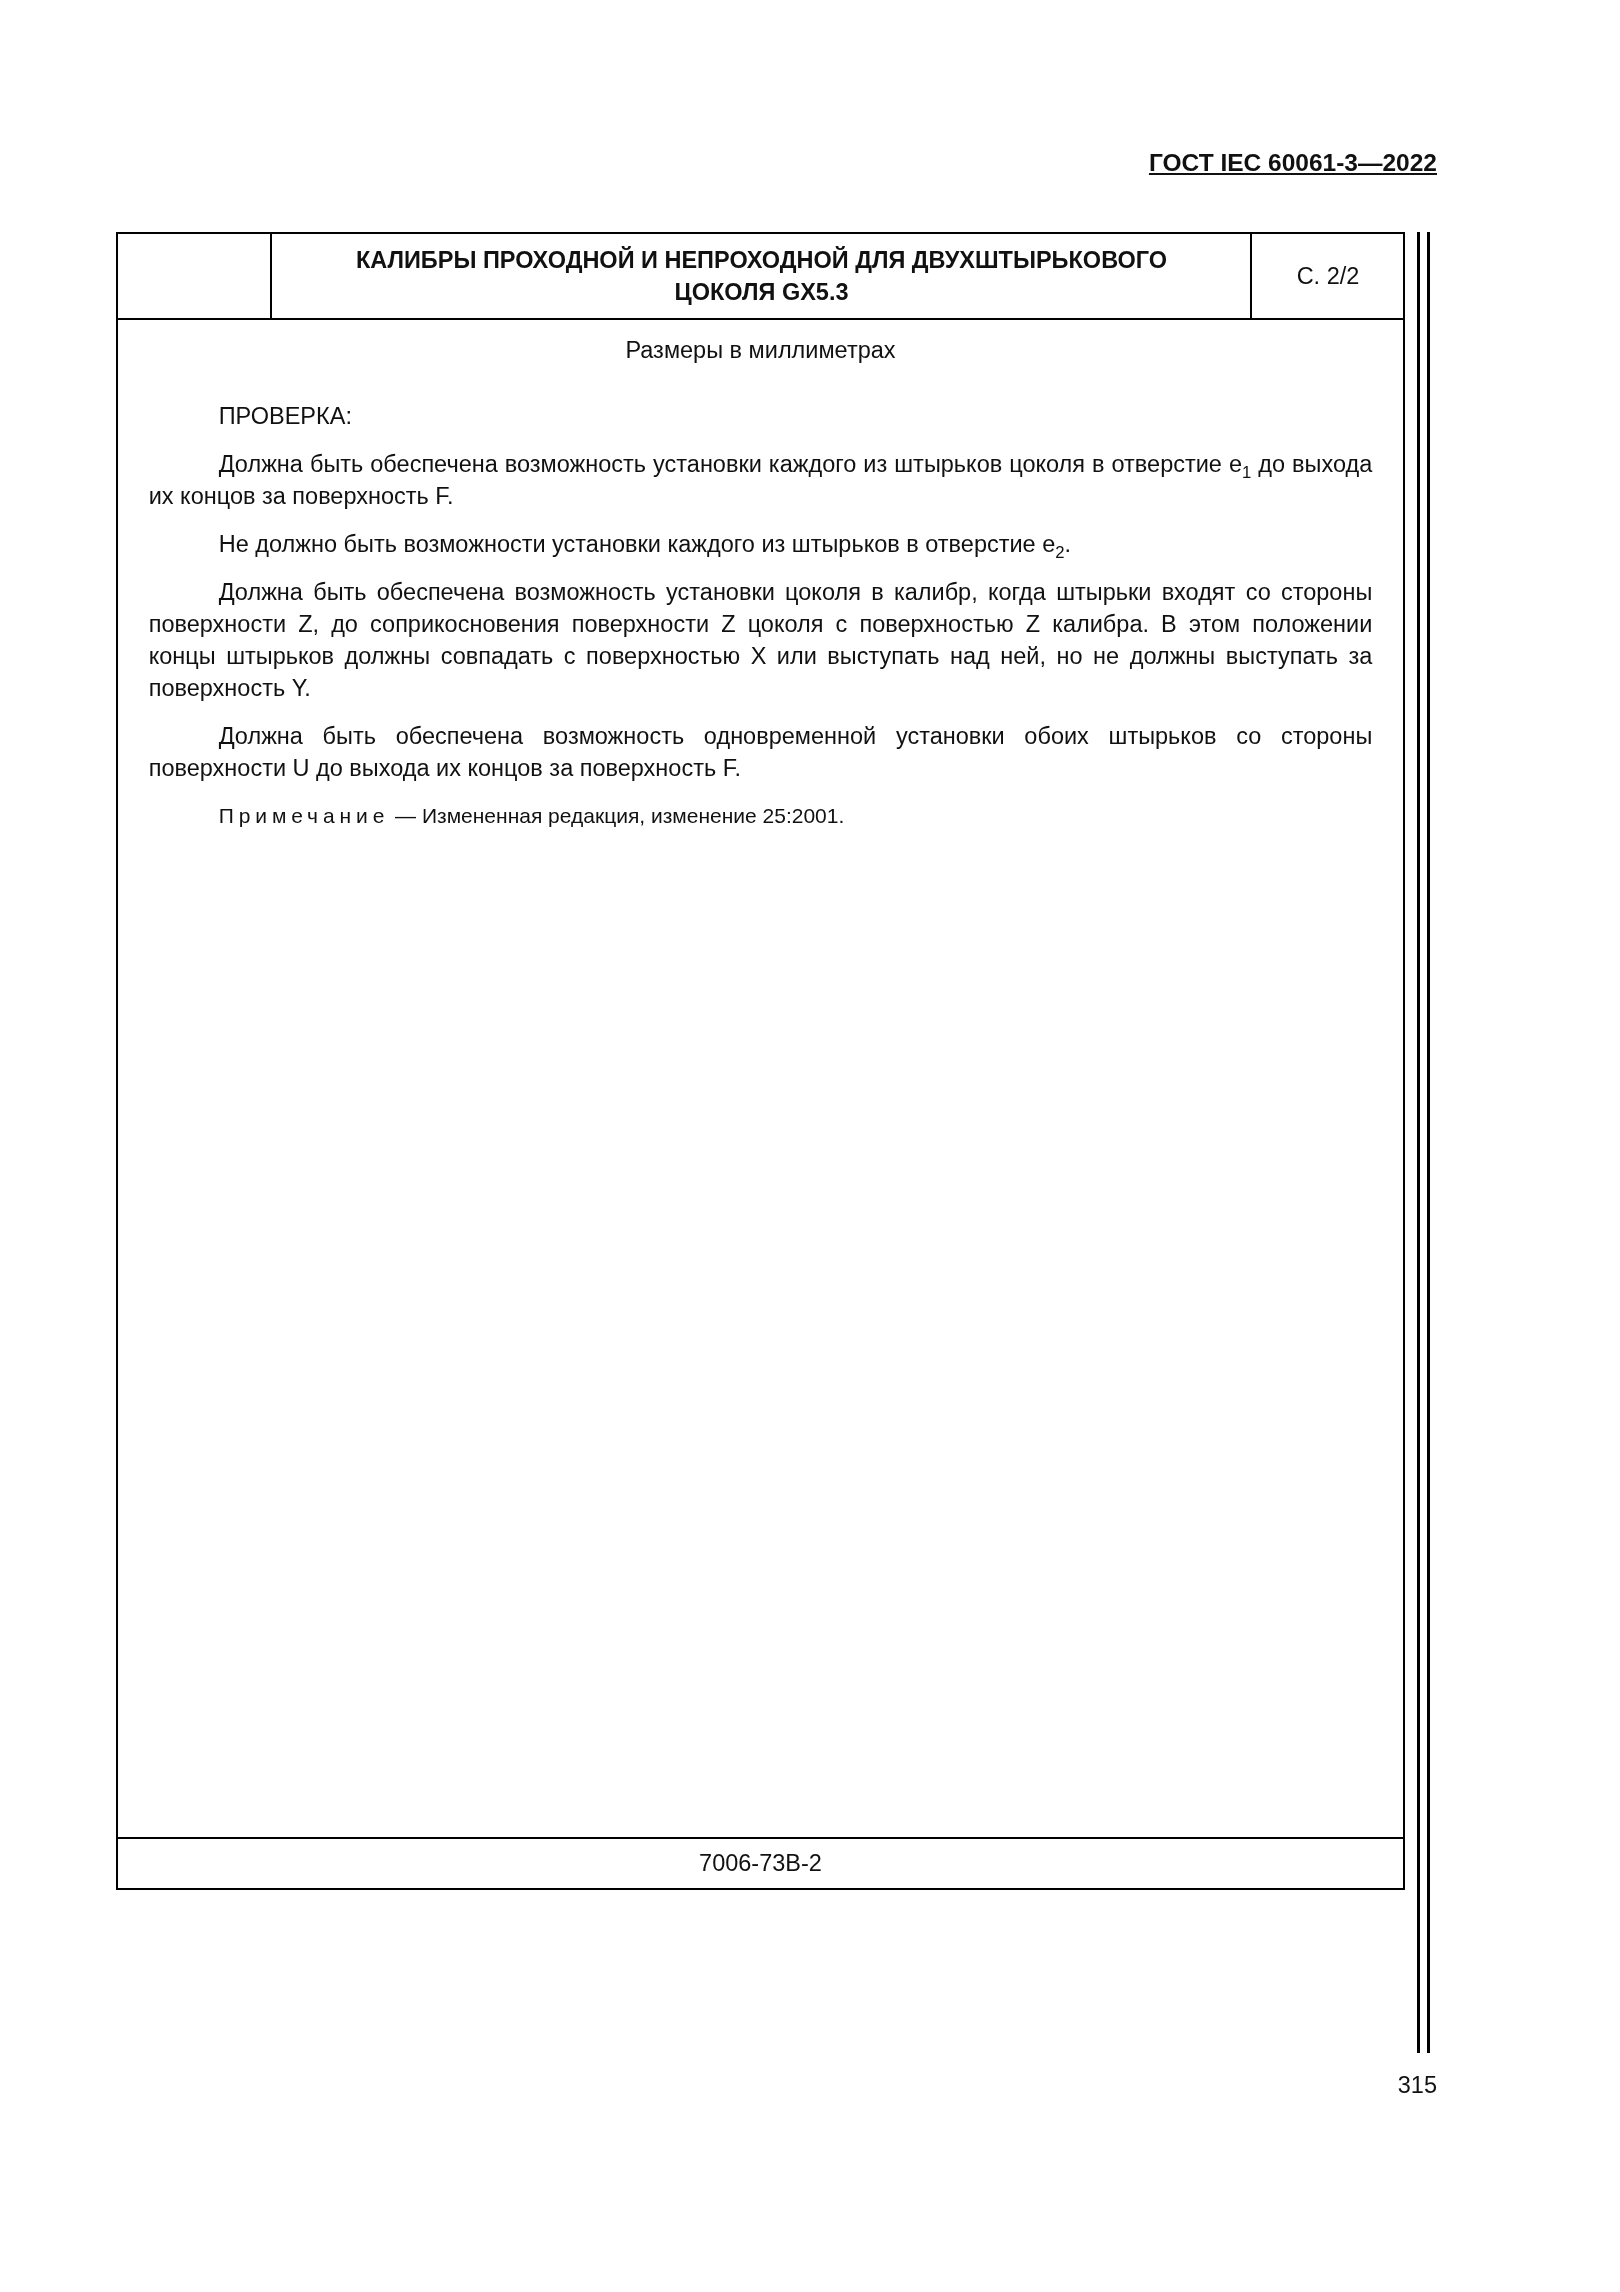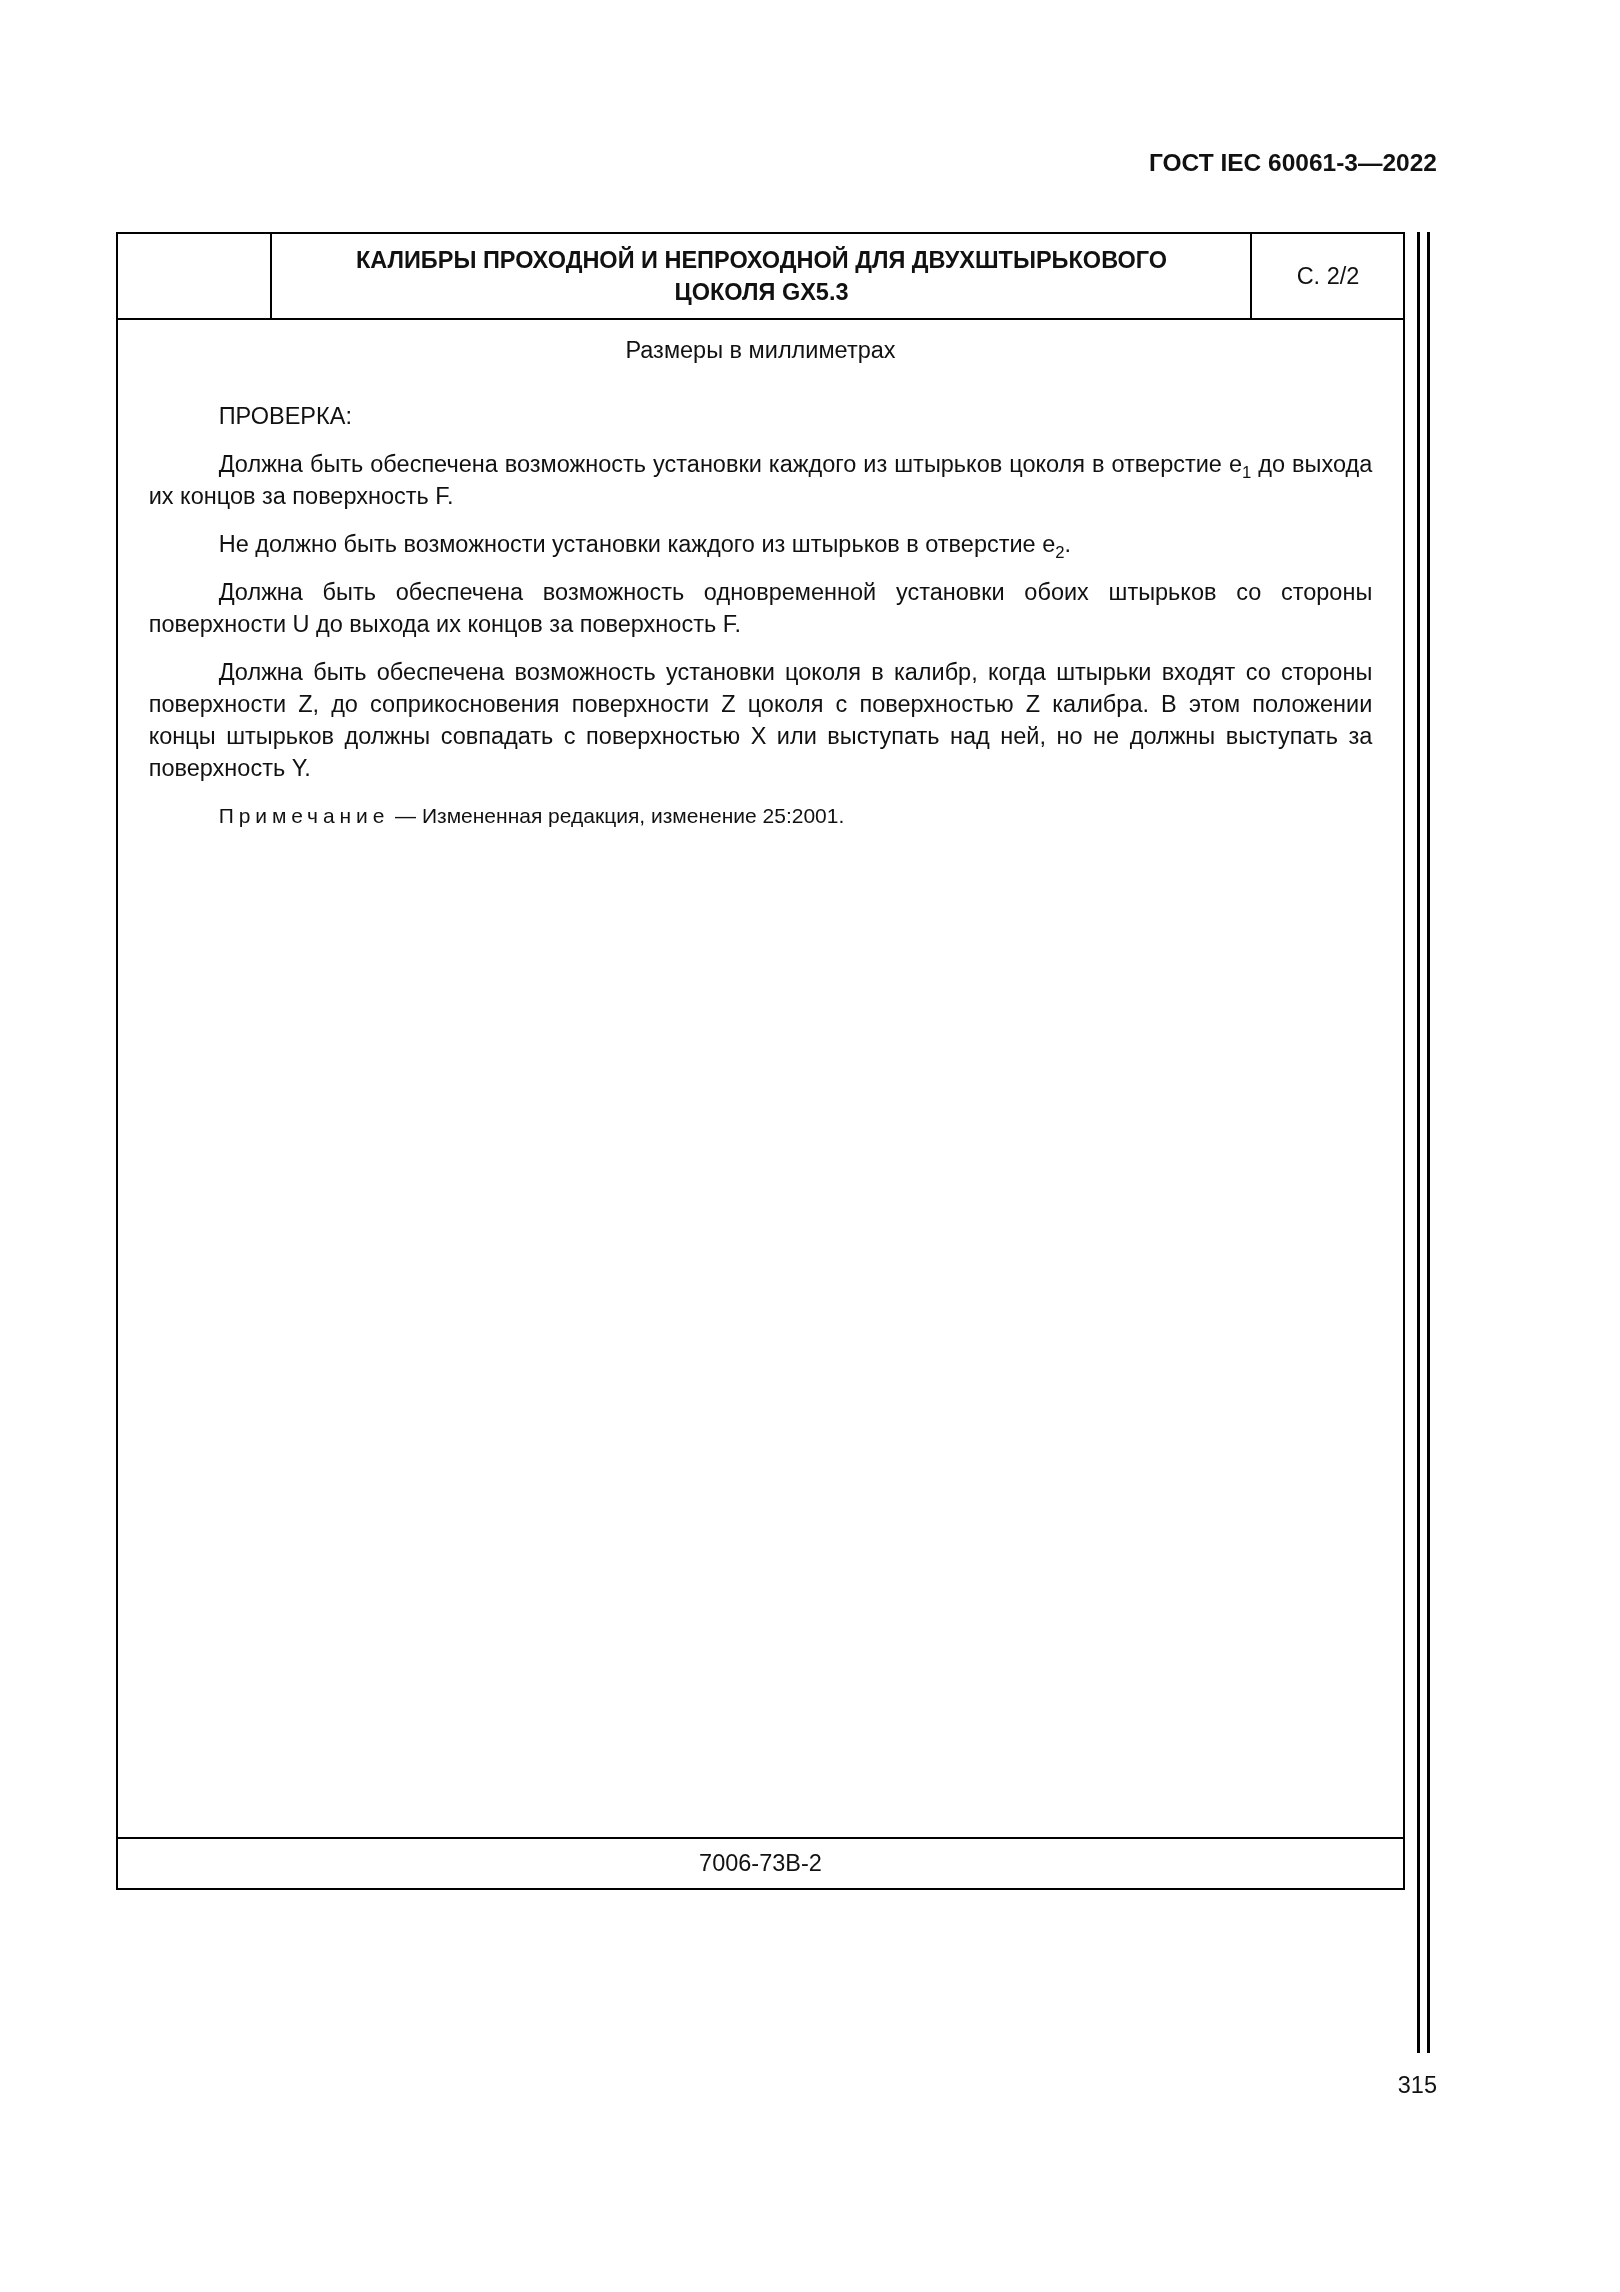--- a/index.html
+++ b/index.html
@@ -1,19 +1,19 @@
 <!DOCTYPE html>
 <html><head>
 <meta charset="utf-8">
 <style>
   html, body { margin: 0; padding: 0; background: #ffffff; }
   body { width: 1620px; height: 2293px; position: relative; overflow: hidden;
          font-family: "Liberation Sans", sans-serif; color: #111; }
   .doc-header { position: absolute; top: 149px; left: 1078px; width: 359px; text-align: right;
-                font-weight: bold; font-size: 24.5px; }
+                font-weight: bold; font-size: 24.5px; text-decoration: underline; }
   .frame { position: absolute; left: 116px; top: 232px; width: 1289px; height: 1658px;
            border: 2.9px solid #000; box-sizing: border-box; }
   .dbl1, .dbl2 { position: absolute; top: 232px; width: 2.9px; height: 1821px; background: #000; }
   .dbl1 { left: 1417px; } .dbl2 { left: 1427px; }
   .title-row { position: absolute; left: 0; top: 0; right: 0; height: 84px; border-bottom: 2.9px solid #000; }
   .cell-empty { position: absolute; left: 0; top: 0; width: 152px; height: 84px; border-right: 2.9px solid #000; }
   .cell-title { position: absolute; left: 155px; top: 0; width: 977px; height: 84px; border-right: 2.9px solid #000;
                 display: flex; align-items: center; justify-content: center; text-align: center;
                 font-weight: bold; font-size: 23.5px; line-height: 32px; }
   .cell-page { position: absolute; left: 1135px; top: 0; right: 0; height: 84px;
@@ -44,22 +44,22 @@
     </div>
     <div class="cell-page">С. 2/2</div>
   </div>
 
   <div class="units">Размеры в миллиметрах</div>
 
   <div class="body-text">
     <p>ПРОВЕРКА:</p>
     <p><span>Должна быть обеспечена возможность установки каждого из штырьков цоколя в отверстие e</span><sub>1</sub><span> до выхода их концов за поверхность F.</span></p>
     <p><span>Не должно быть возможности установки каждого из штырьков в отверстие e</span><sub>2</sub><span>.</span></p>
+    <p>Должна быть обеспечена возможность установки цоколя в калибр, когда штырьки входят со стороны поверхности Z, до соприкосновения поверхности Z цоколя с поверхностью Z калибра. В этом положении концы штырьков должны совпадать с поверхностью X или выступать над ней, но не должны выступать за поверхность Y.</p>
     <p>Должна быть обеспечена возможность одновременной установки обоих штырьков со стороны поверхности U до выхода их концов за поверхность F.</p>
-    <p>Должна быть обеспечена возможность установки цоколя в калибр, когда штырьки входят со стороны поверхности Z, до соприкосновения поверхности Z цоколя с поверхностью Z калибра. В этом положении концы штырьков должны совпадать с поверхностью X или выступать над ней, но не должны выступать за поверхность Y.</p>
     <p class="note"><span class="spaced">Примечание</span><span> — Измененная редакция, изменение 25:2001.</span></p>
   </div>
 
   <div class="footer-row">7006-73B-2</div>
 </div>
 <div class="dbl1"></div>
 <div class="dbl2"></div>
 
 <div class="page-num">315</div>
 

